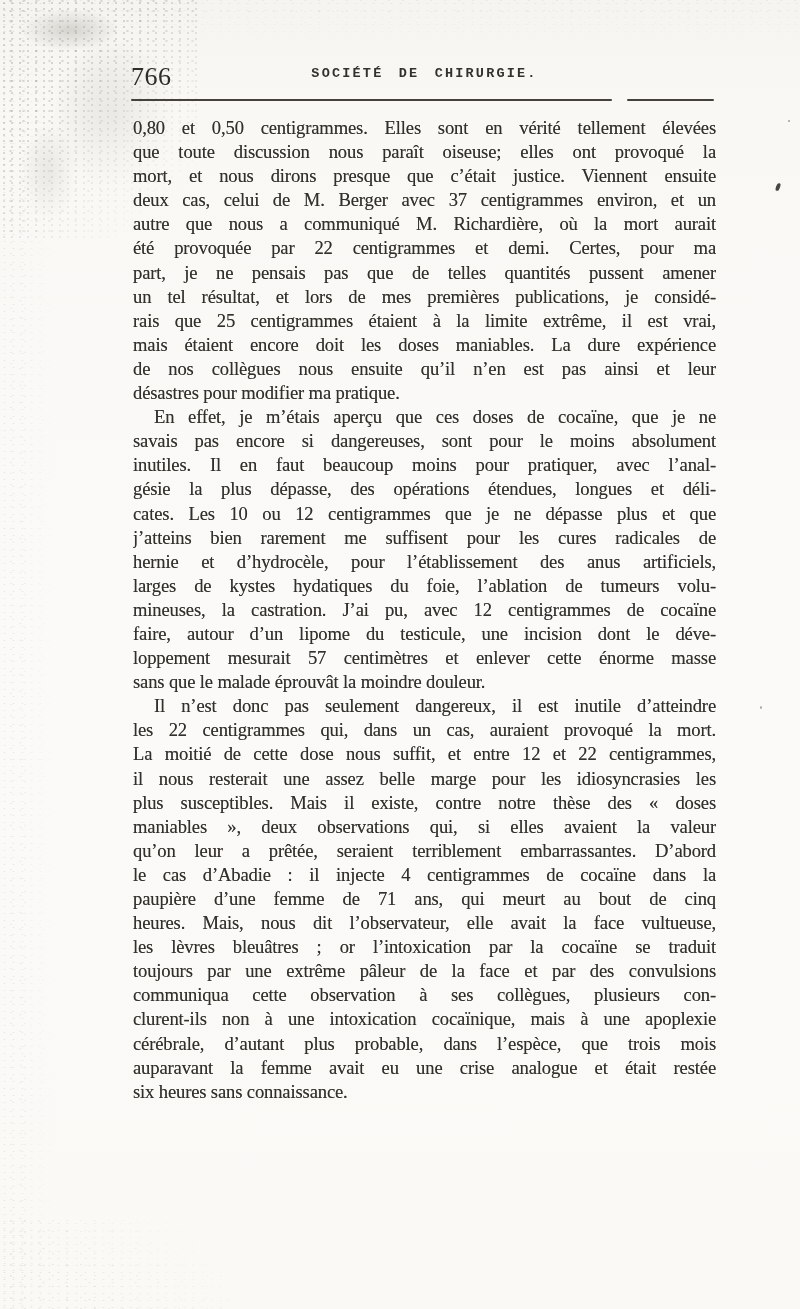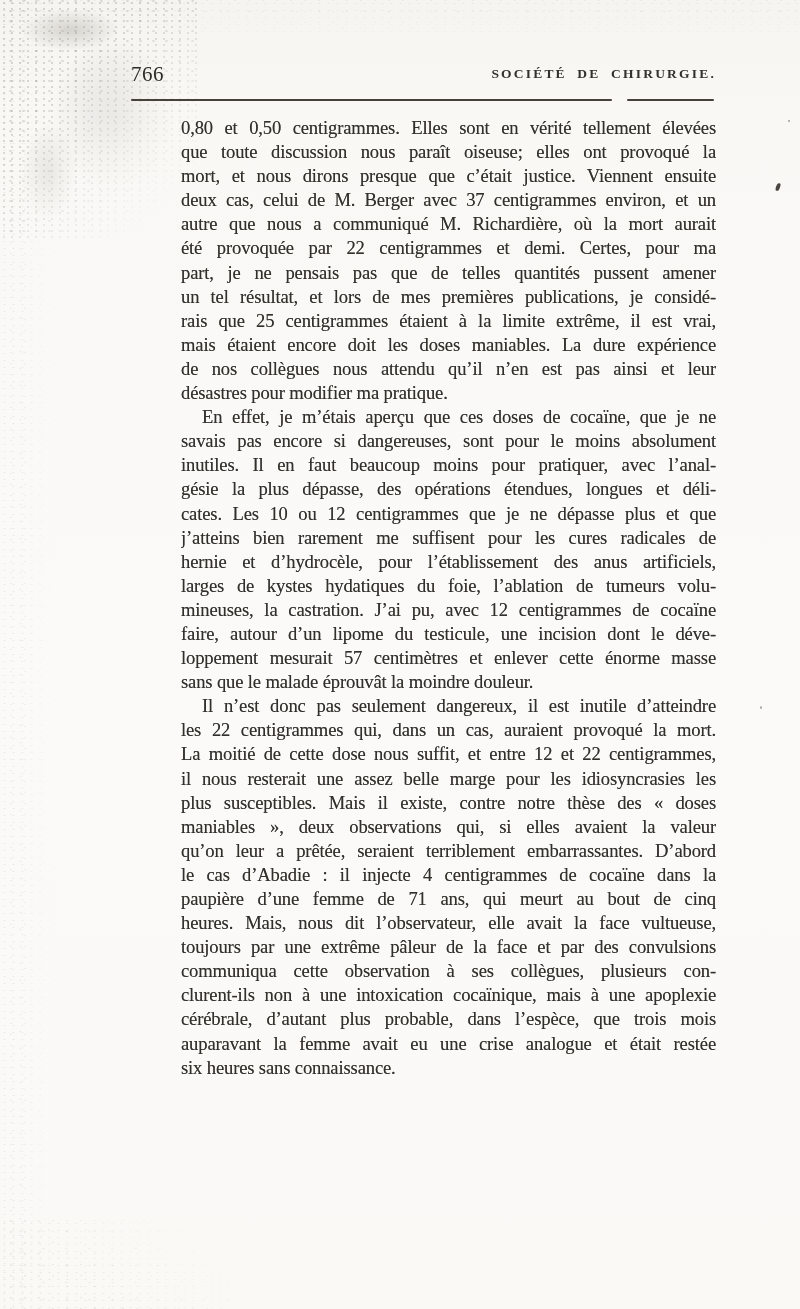--- a/index.html
+++ b/index.html
@@ -64,49 +64,49 @@
     border-radius: 70% 30% 60% 40%;
     transform: rotate(16deg);
   }
   #fleck-dot1 { left: 788px; top: 120px; width: 2px; height: 2px; border-radius: 50%; opacity: .5; }
   #fleck-dot2 { left: 760px; top: 706px; width: 2px; height: 3px; border-radius: 50%; opacity: .45; }
 
   
   #header { position: absolute; left: 0; top: 0; width: 800px; }
   #page-number {
     position: absolute; left: 131px; top: 62px;
-    font-size: 21px; letter-spacing: .5px; color: #2f2d28;
+    font-size: 26px; letter-spacing: .5px; color: #2f2d28;
   }
   #running-title {
     position: absolute; left: 133px; top: 66px; width: 583px;
-    text-align: right;
+    text-align: center;
     font-size: 13.5px; font-weight: bold;
     letter-spacing: 2.2px; word-spacing: 5px;
     color: #33312c;
+    font-family: Liberation Mono, monospace;
   }
   .rule { position: absolute; top: 99px; height: 2px; background: #45423c; border-radius: 1px; }
   #rule-long  { left: 131px; width: 481px; }
   #rule-short { left: 627px; width: 87px; }
 
   
   #page-body {
     position: absolute;
     left: 133px; top: 116px; width: 583px;
     font-size: 18.6px;
     letter-spacing: -0.15px;
     color: #32302b;
     text-shadow: 0 0 .4px rgba(52,50,45,.55);
   }
   .line {
     height: 24.1px;
     line-height: 24.1px;
     overflow: hidden;
     text-align: justify;
     text-align-last: justify;
-    margin-left: 48px;
   }
   .line.last { text-align-last: left; }
   .line.first { text-indent: 21px; }
 </style>
 </head>
 <body>
 
 <div id="page">
 
   <div class="speckle" id="stain-topedge"></div>
@@ -128,21 +128,21 @@
       <div class="line">0,80 et 0,50 centigrammes. Elles sont en vérité tellement élevées</div>
       <div class="line">que toute discussion nous paraît oiseuse; elles ont provoqué la</div>
       <div class="line">mort, et nous dirons presque que c’était justice. Viennent ensuite</div>
       <div class="line">deux cas, celui de M. Berger avec 37 centigrammes environ, et un</div>
       <div class="line">autre que nous a communiqué M. Richardière, où la mort aurait</div>
       <div class="line">été provoquée par 22 centigrammes et demi. Certes, pour ma</div>
       <div class="line">part, je ne pensais pas que de telles quantités pussent amener</div>
       <div class="line">un tel résultat, et lors de mes premières publications, je considé-</div>
       <div class="line">rais que 25 centigrammes étaient à la limite extrême, il est vrai,</div>
       <div class="line">mais étaient encore doit les doses maniables. La dure expérience</div>
-      <div class="line">de nos collègues nous attendu qu’il n’en est pas ainsi et leur</div>
+      <div class="line">de nos collègues nous ensuite qu’il n’en est pas ainsi et leur</div>
       <div class="line last">désastres pour modifier ma pratique.</div>
       <div class="line first">En effet, je m’étais aperçu que ces doses de cocaïne, que je ne</div>
       <div class="line">savais pas encore si dangereuses, sont pour le moins absolument</div>
       <div class="line">inutiles. Il en faut beaucoup moins pour pratiquer, avec l’anal-</div>
       <div class="line">gésie la plus dépasse, des opérations étendues, longues et déli-</div>
       <div class="line">cates. Les 10 ou 12 centigrammes que je ne dépasse plus et que</div>
       <div class="line">j’atteins bien rarement me suffisent pour les cures radicales de</div>
       <div class="line">hernie et d’hydrocèle, pour l’établissement des anus artificiels,</div>
       <div class="line">larges de kystes hydatiques du foie, l’ablation de tumeurs volu-</div>
       <div class="line">mineuses, la castration. J’ai pu, avec 12 centigrammes de cocaïne</div>
@@ -152,20 +152,21 @@
       <div class="line first">Il n’est donc pas seulement dangereux, il est inutile d’atteindre</div>
       <div class="line">les 22 centigrammes qui, dans un cas, auraient provoqué la mort.</div>
       <div class="line">La moitié de cette dose nous suffit, et entre 12 et 22 centigrammes,</div>
       <div class="line">il nous resterait une assez belle marge pour les idiosyncrasies les</div>
       <div class="line">plus susceptibles. Mais il existe, contre notre thèse des « doses</div>
       <div class="line">maniables », deux observations qui, si elles avaient la valeur</div>
       <div class="line">qu’on leur a prêtée, seraient terriblement embarrassantes. D’abord</div>
       <div class="line">le cas d’Abadie : il injecte 4 centigrammes de cocaïne dans la</div>
       <div class="line">paupière d’une femme de 71 ans, qui meurt au bout de cinq</div>
       <div class="line">heures. Mais, nous dit l’observateur, elle avait la face vultueuse,</div>
+      <div class="line">les lèvres bleuâtres ; or l’intoxication par la cocaïne se traduit</div>
       <div class="line">toujours par une extrême pâleur de la face et par des convulsions</div>
       <div class="line">communiqua cette observation à ses collègues, plusieurs con-</div>
       <div class="line">clurent-ils non à une intoxication cocaïnique, mais à une apoplexie</div>
       <div class="line">cérébrale, d’autant plus probable, dans l’espèce, que trois mois</div>
       <div class="line">auparavant la femme avait eu une crise analogue et était restée</div>
       <div class="line last">six heures sans connaissance.</div>
     </div>
 
 </div>
 

